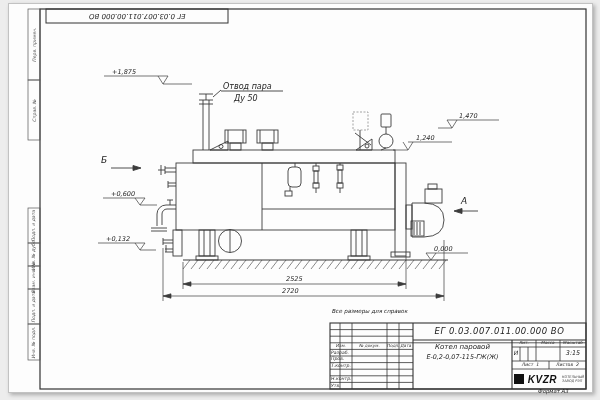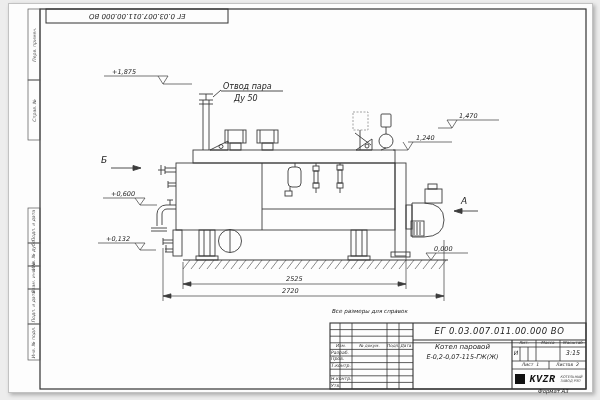--- a/index.html
+++ b/index.html
@@ -10,21 +10,21 @@
   .txt{font-family:"DejaVu Sans",sans-serif;font-style:italic;color:#222;line-height:1.05;white-space:nowrap;}
   .rot180{transform:rotate(180deg);}
   .cell{display:flex;align-items:center;justify-content:center;overflow:visible;}
   .vlab{transform:rotate(-90deg);font-family:"DejaVu Sans",sans-serif;font-style:italic;
         font-size:4.6px;color:#555;white-space:nowrap;}
   svg{position:absolute;left:0;top:0;}
   svg text{font-family:"DejaVu Sans",sans-serif;font-style:italic;fill:#232323;}
   .tb-lab{font-size:4.6px;color:#333;}
   .tb-head{font-size:4.2px;color:#333;}
   .docnum{font-size:8.5px;letter-spacing:.5px;color:#1c1c1c;}
-  .kvzr{font-family:Liberation Mono, monospace;font-style:italic;font-weight:bold;font-size:10px;color:#111;letter-spacing:.5px;}
+  .kvzr{font-family:Liberation Sans, sans-serif;font-style:italic;font-weight:bold;font-size:10px;color:#111;letter-spacing:.5px;}
   .kvzr-box{width:10px;height:10px;background:#111;display:inline-block;margin-right:2px;}
   .kvzr-sub{font-size:3.4px;color:#444;line-height:1.25;}
 </style>
 </head>
 <body>
 
 <div id="sheet" class="abs"></div>
 
 <svg width="600" height="400" viewBox="0 0 600 400">
   <g stroke="#333" fill="none" stroke-width="1.2">

